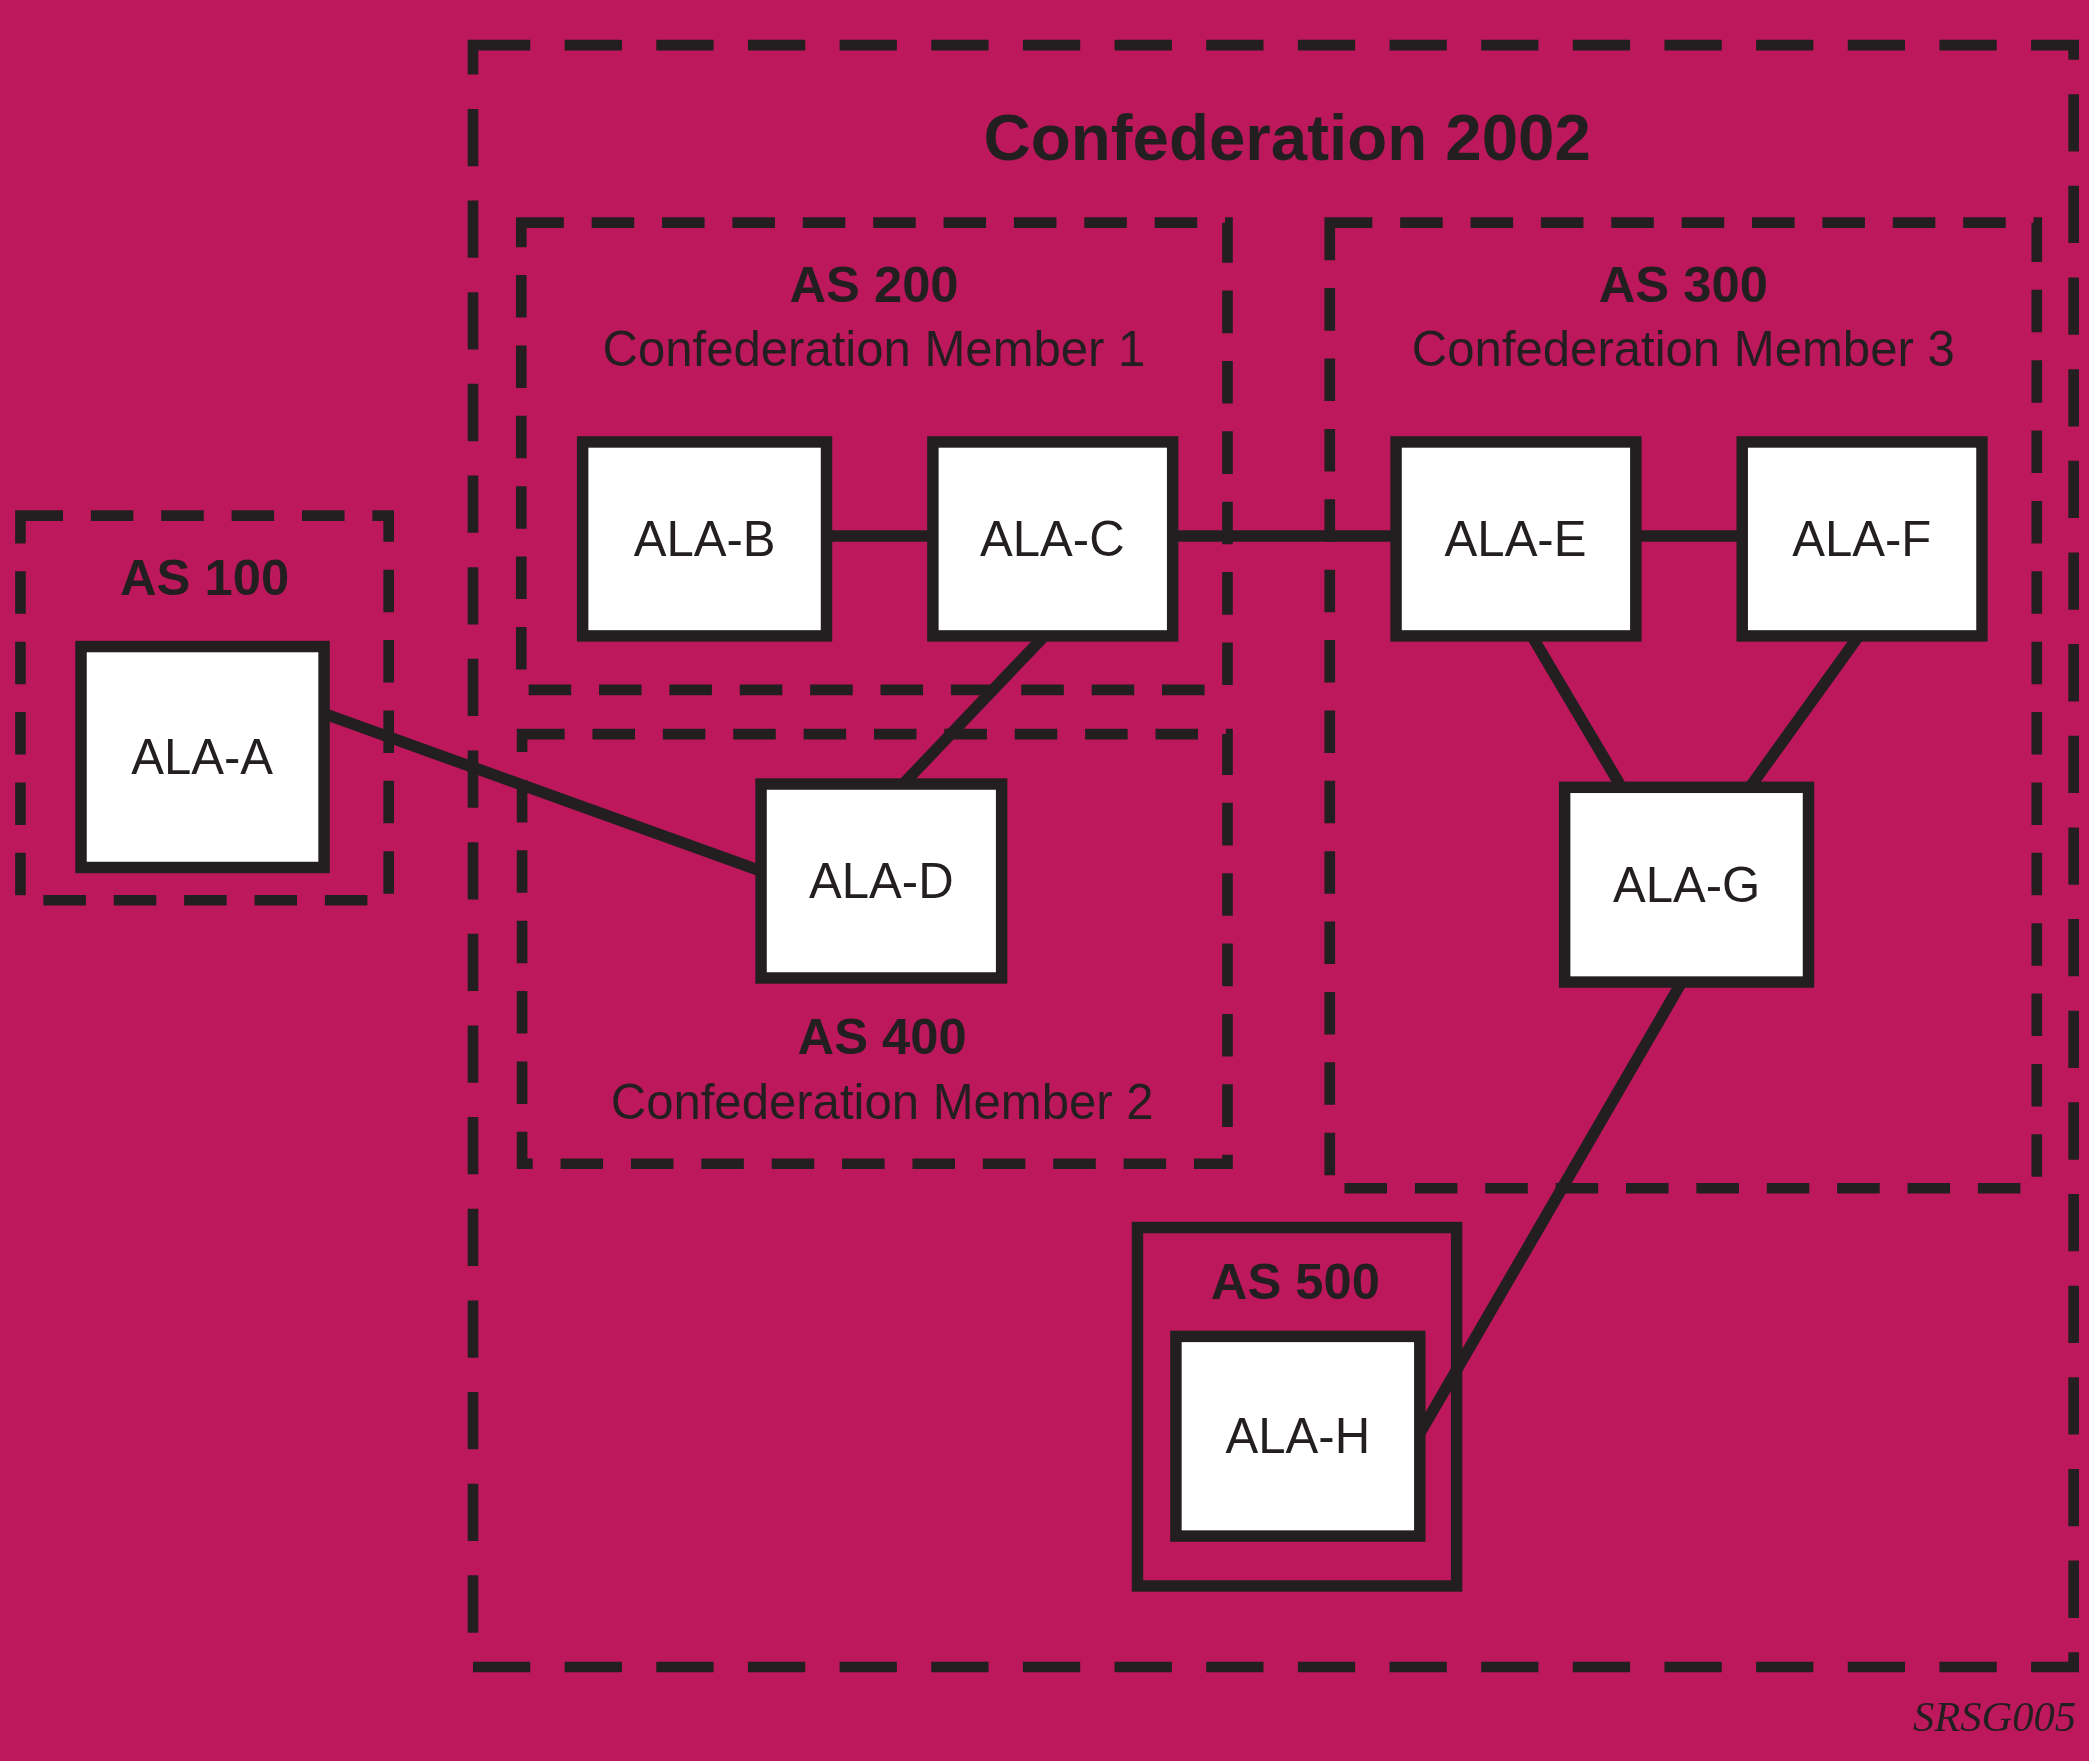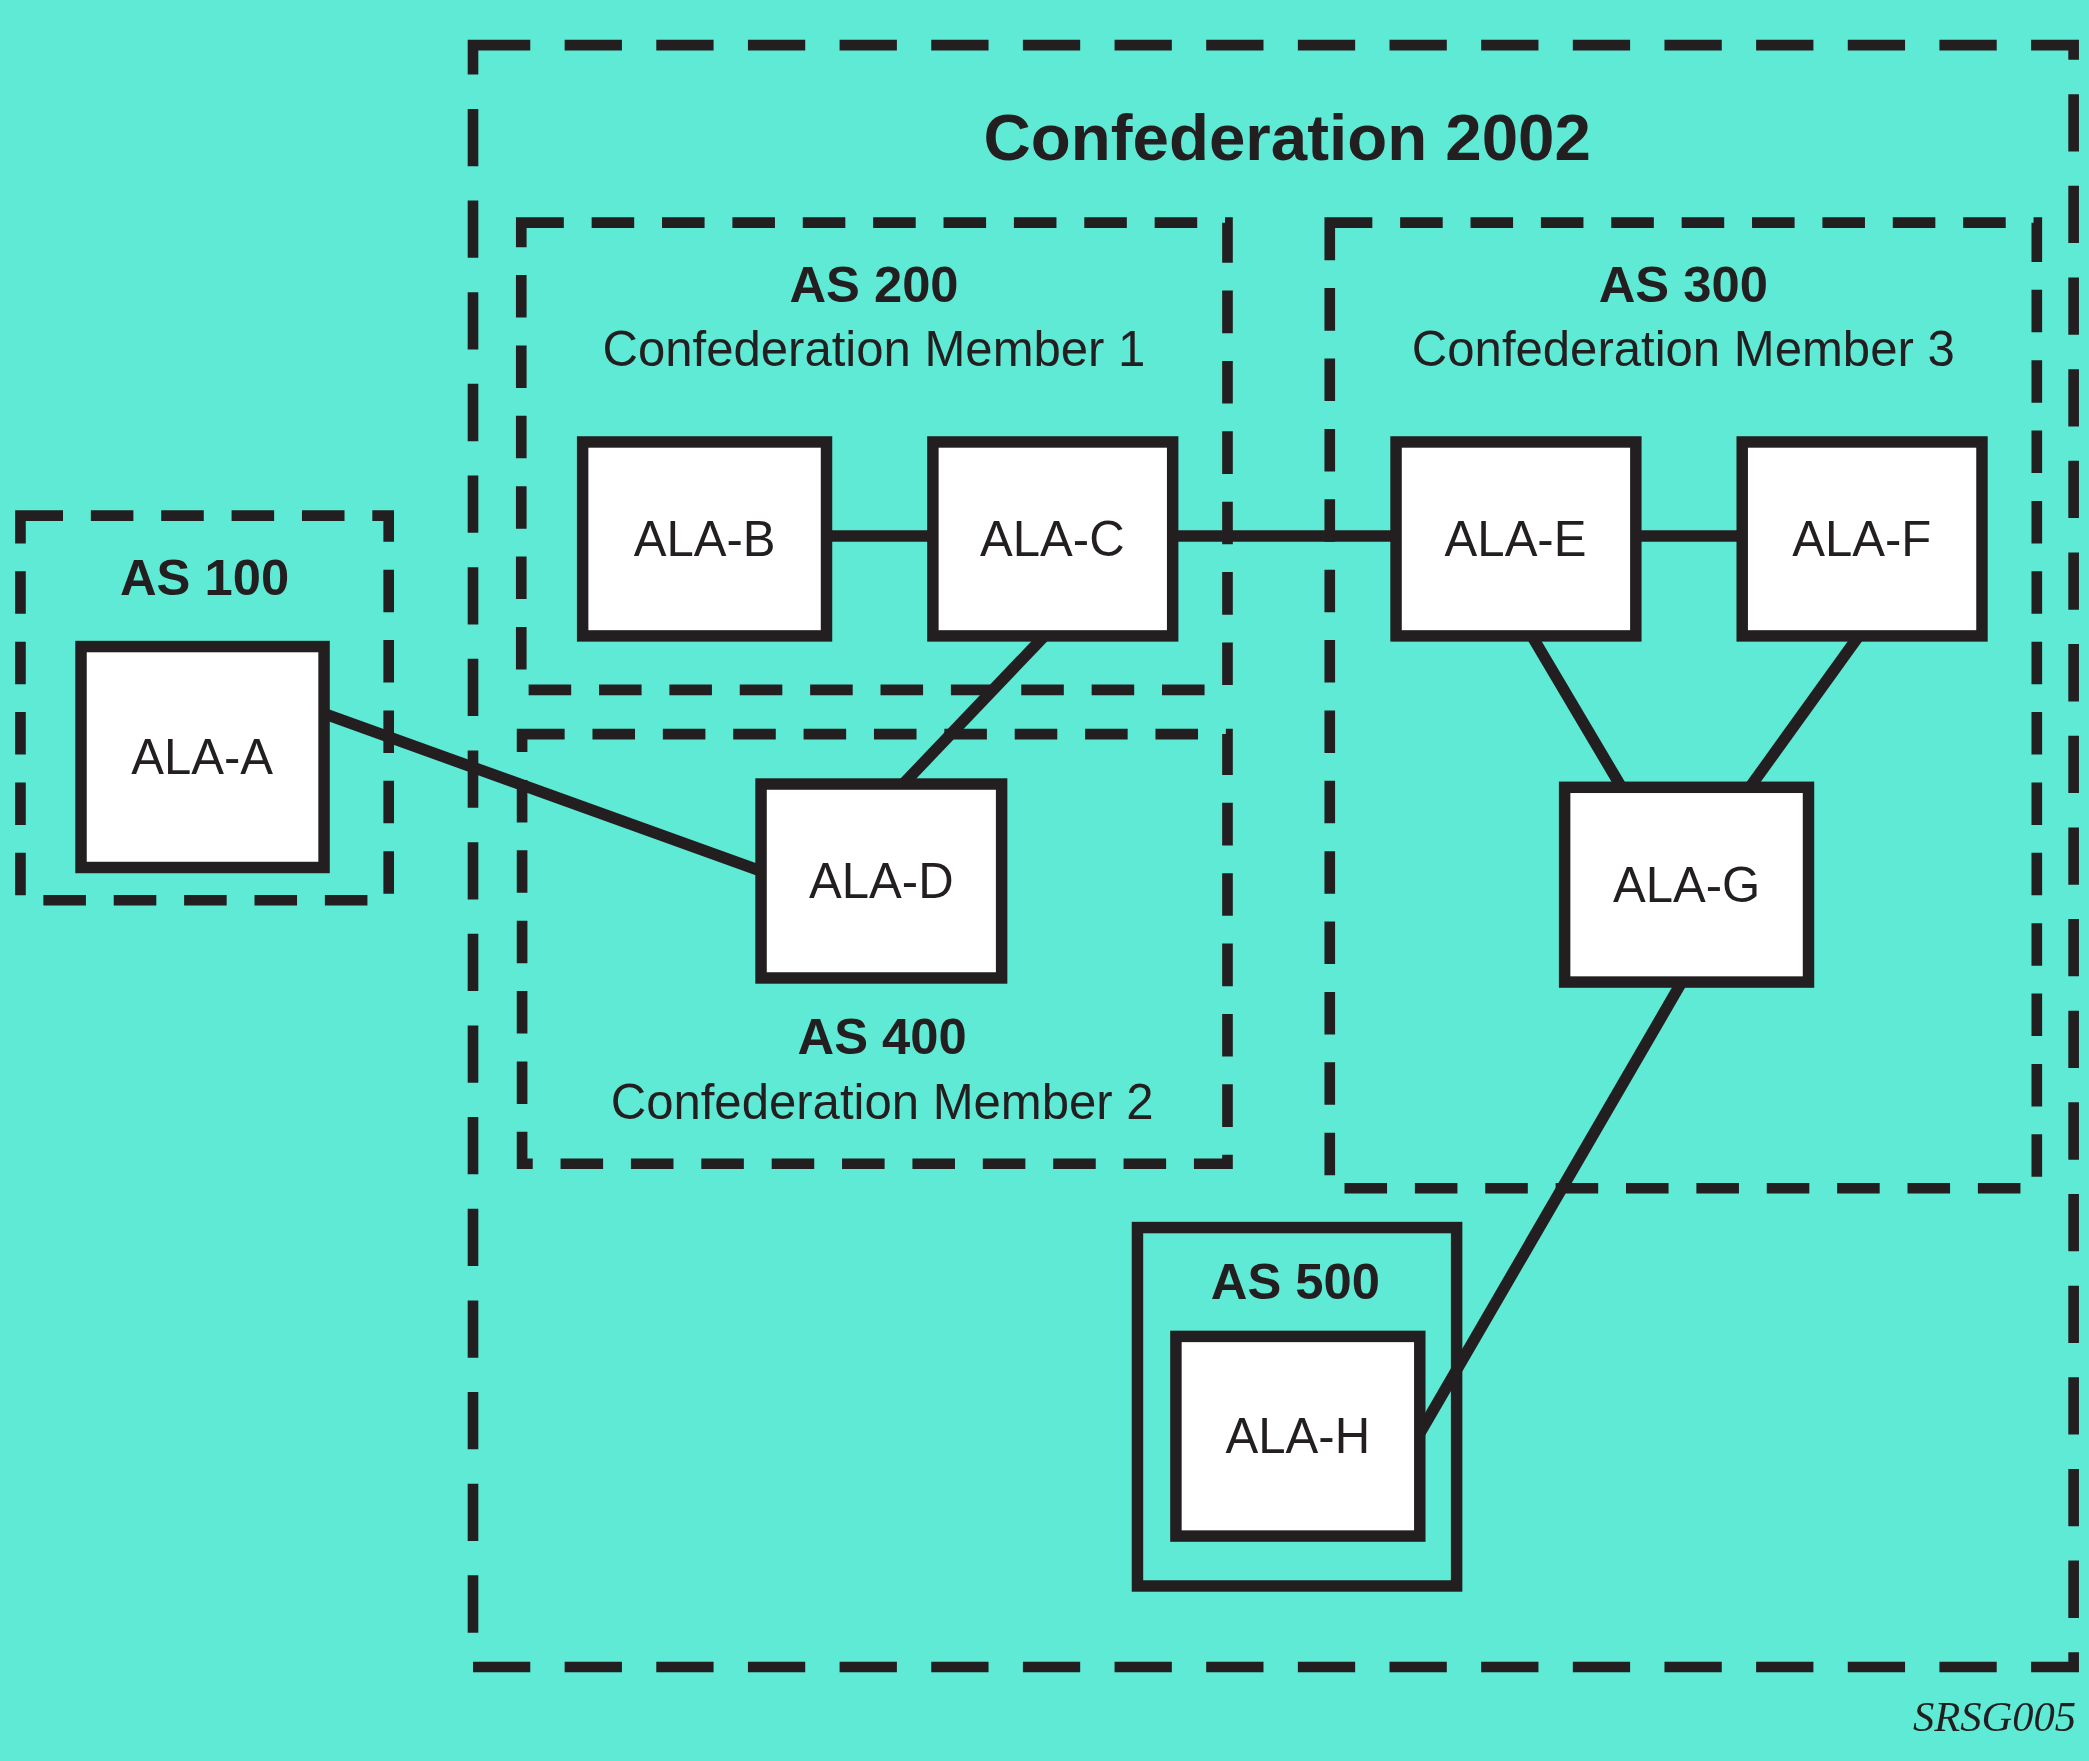--- a/index.html
+++ b/index.html
@@ -7,21 +7,21 @@
     padding: 0;
     background: #ffffff;
     width: 2090px;
     height: 1762px;
     overflow: hidden;
   }
   #stage {
     position: relative;
     width: 2090px;
     height: 1762px;
-    background: #5eead4;
+    background: #be185d;
   }
   svg { display: block; }
   text {
     font-family: "Liberation Sans", "DejaVu Sans", sans-serif;
     fill: #231f20;
   }
   .group-title   { font-size: 62px; font-weight: bold; }
   .group-sub     { font-size: 60px; font-weight: normal; }
   .node-label    { font-size: 60px; font-weight: normal; }
   .main-title    { font-size: 80px; font-weight: bold; }

